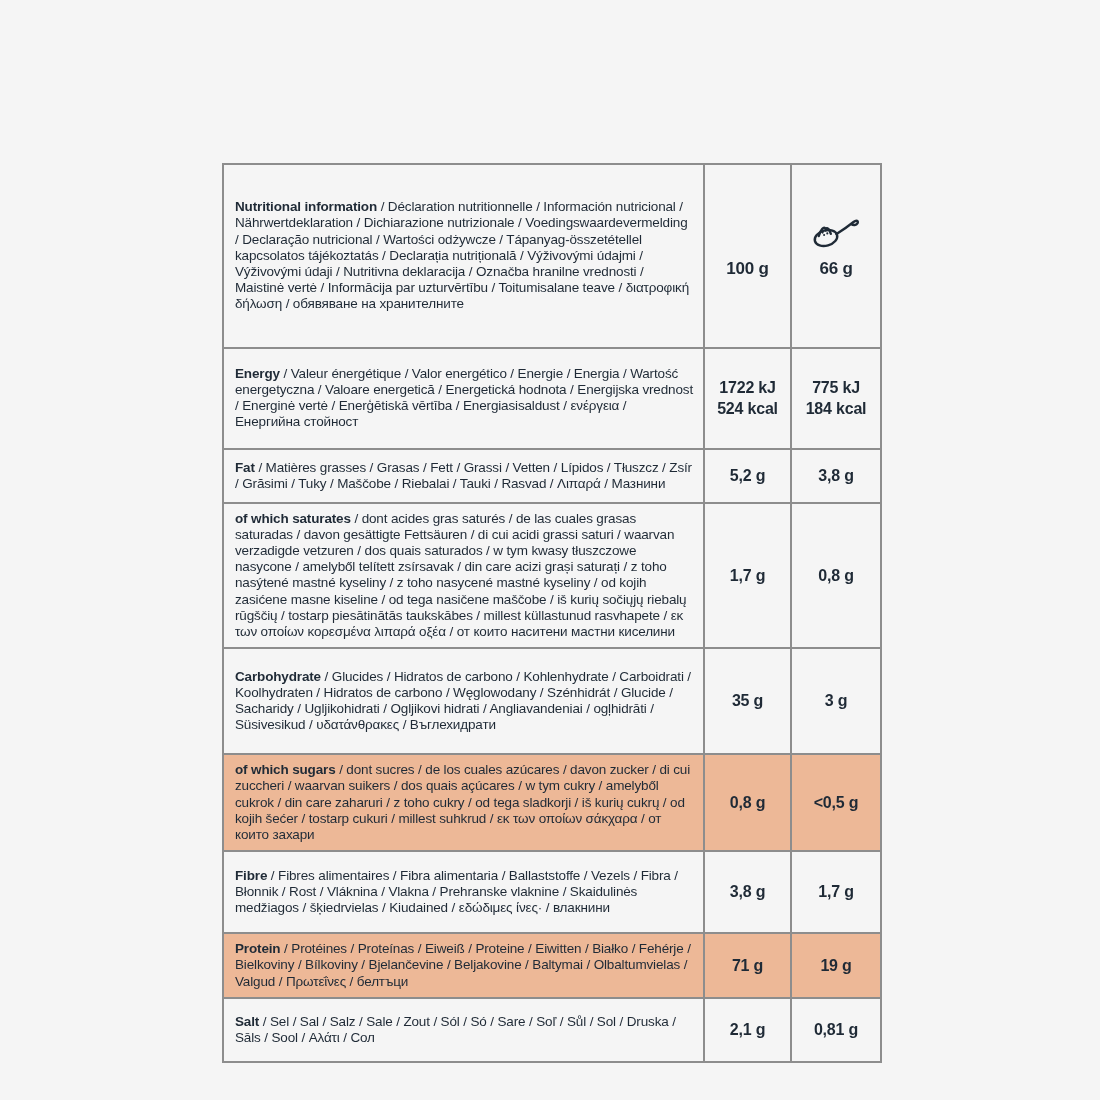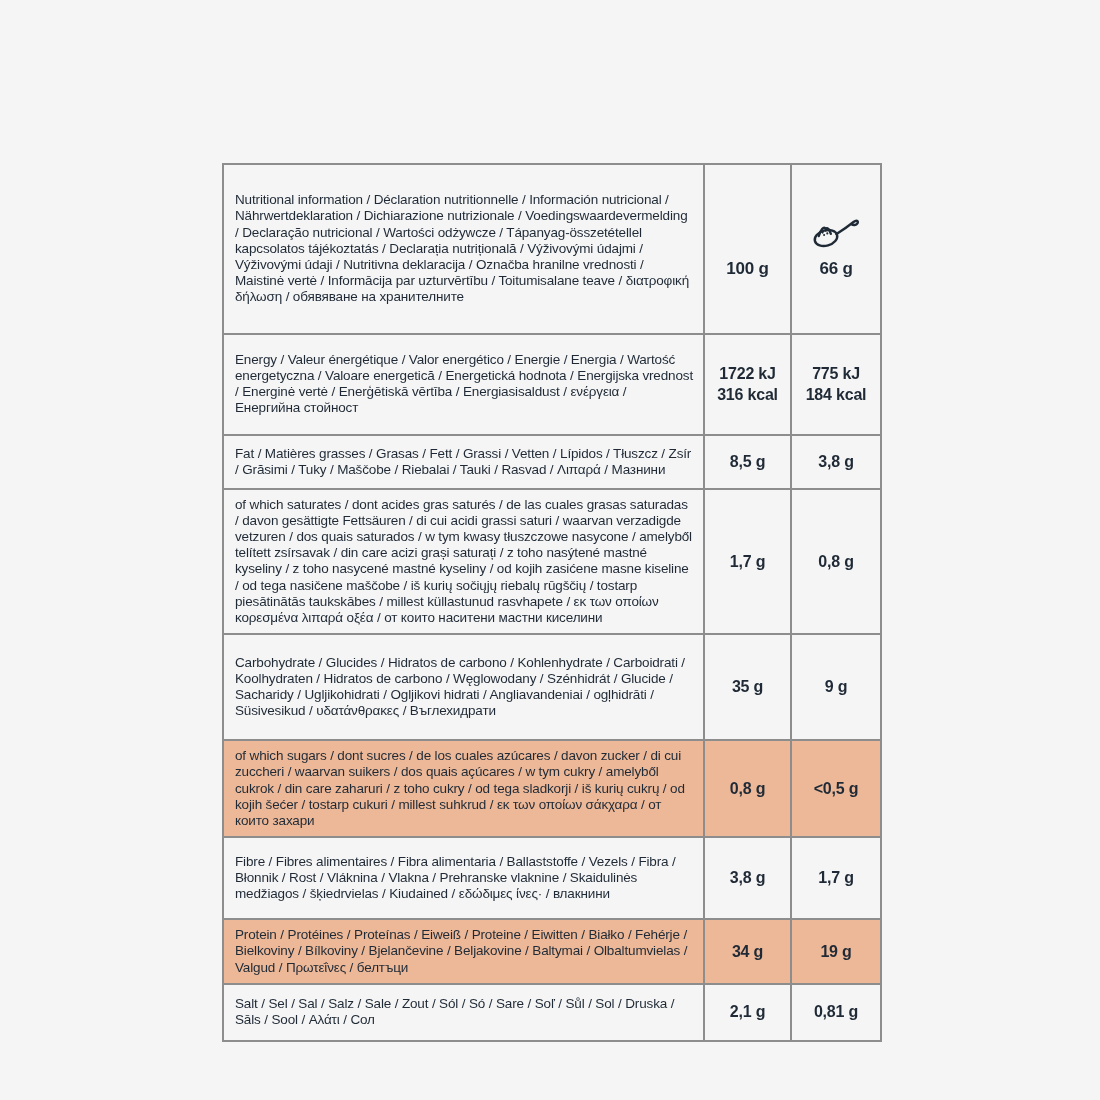--- a/index.html
+++ b/index.html
@@ -22,46 +22,46 @@
   tr.hl td { background: #edb897; }
   .label-cell {
     width: 481px;
     padding: 7px 9px 7px 11px;
     font-size: 13.5px;
     line-height: 1.2;
     letter-spacing: -0.15px;
     vertical-align: middle;
     text-align: left;
   }
-  .term { font-weight: normal; }
+  .term { font-weight: bold; }
   .value-cell {
     text-align: center;
     vertical-align: middle;
     font-weight: bold;
     font-size: 16px;
     line-height: 1.35;
     white-space: pre-line;
     letter-spacing: -0.2px;
   }
   .col-100 { width: 87px; }
   .col-45  { width: 90px; }
-  .header-qty { vertical-align: bottom; padding-bottom: 30px; text-align: center; }
+  .header-qty { vertical-align: bottom; padding-bottom: 44px; text-align: center; }
   .qty { font-size: 17px; font-weight: bold; }
   .spoon { width: 48px; height: 42px; margin: 0 auto 7px auto; }
   .spoon svg { display: block; }
   
   .r-head   { height: 138px; }
   .r-energy { height: 101px; }
   .r-fat    { height: 54px; padding-left: 6px; }
   .r-sat    { height: 143px; }
   .r-carb   { height: 106px; }
   .r-sug    { height: 78px; padding-left: 40px; }
   .r-fib    { height: 82px; }
   .r-pro    { height: 55px; }
-  .r-salt   { height: 57px; }
+  .r-salt   { height: 64px; }
 </style>
 </head>
 <body>
 
 <div class="page">
   <table class="nutrition">
     <colgroup>
         <col class="col-label">
         <col class="col-100">
         <col class="col-45">
@@ -93,47 +93,47 @@
         </div>
         <div class="qty">66 g</div>
       </td>
     </tr>
 
     <tr class="r-energy">
       <td class="label-cell">
         <span class="term">Energy</span><span> / Valeur énergétique / Valor energético / Energie / Energia / Wartość energetyczna / Valoare energetică / Energetická hodnota / Energijska vrednost / Energinė vertė / Enerģētiskā vērtība / Energiasisaldust / ενέργεια / Енергийна стойност</span>
       </td>
       <td class="value-cell col-100">1722 kJ
-316 kcal</td>
+524 kcal</td>
       <td class="value-cell col-45">775 kJ
 184 kcal</td>
     </tr>
 
     <tr class="r-fat">
       <td class="label-cell">
         <span class="term">Fat</span><span> / Matières grasses / Grasas / Fett / Grassi / Vetten / Lípidos / Tłuszcz / Zsír / Grăsimi / Tuky / Maščobe / Riebalai / Tauki / Rasvad / Λιπαρά / Мазнини</span>
       </td>
-      <td class="value-cell col-100">8,5 g</td>
+      <td class="value-cell col-100">5,2 g</td>
       <td class="value-cell col-45">3,8 g</td>
     </tr>
 
     <tr class="r-sat">
       <td class="label-cell">
         <span class="term">of which saturates</span><span> / dont acides gras saturés / de las cuales grasas saturadas / davon gesättigte Fettsäuren / di cui acidi grassi saturi / waarvan verzadigde vetzuren / dos quais saturados / w tym kwasy tłuszczowe nasycone / amelyből telített zsírsavak / din care acizi grași saturați / z toho nasýtené mastné kyseliny / z toho nasycené mastné kyseliny / od kojih zasićene masne kiseline / od tega nasičene maščobe / iš kurių sočiųjų riebalų rūgščių / tostarp piesātinātās taukskābes / millest küllastunud rasvhapete / εκ των οποίων κορεσμένα λιπαρά οξέα / от които наситени мастни киселини</span>
       </td>
       <td class="value-cell col-100">1,7 g</td>
       <td class="value-cell col-45">0,8 g</td>
     </tr>
 
     <tr class="r-carb">
       <td class="label-cell">
         <span class="term">Carbohydrate</span><span> / Glucides / Hidratos de carbono / Kohlenhydrate / Carboidrati / Koolhydraten / Hidratos de carbono / Węglowodany / Szénhidrát / Glucide / Sacharidy / Ugljikohidrati / Ogljikovi hidrati / Angliavandeniai / ogļhidrāti / Süsivesikud / υδατάνθρακες / Въглехидрати</span>
       </td>
       <td class="value-cell col-100">35 g</td>
-      <td class="value-cell col-45">9 g</td>
+      <td class="value-cell col-45">3 g</td>
     </tr>
 
     <tr class="r-sug hl">
       <td class="label-cell">
         <span class="term">of which sugars</span><span> / dont sucres / de los cuales azúcares / davon zucker / di cui zuccheri / waarvan suikers / dos quais açúcares / w tym cukry / amelyből cukrok / din care zaharuri / z toho cukry / od tega sladkorji / iš kurių cukrų / od kojih šećer / tostarp cukuri / millest suhkrud / εκ των οποίων σάκχαρα / от които захари</span>
       </td>
       <td class="value-cell col-100">0,8 g</td>
       <td class="value-cell col-45">&lt;0,5 g</td>
     </tr>
 
@@ -142,21 +142,21 @@
         <span class="term">Fibre</span><span> / Fibres alimentaires / Fibra alimentaria / Ballaststoffe / Vezels / Fibra / Błonnik / Rost / Vláknina / Vlakna / Prehranske vlaknine / Skaidulinės medžiagos / šķiedrvielas / Kiudained / εδώδιμες ίνες· / влакнини</span>
       </td>
       <td class="value-cell col-100">3,8 g</td>
       <td class="value-cell col-45">1,7 g</td>
     </tr>
 
     <tr class="r-pro hl">
       <td class="label-cell">
         <span class="term">Protein</span><span> / Protéines / Proteínas / Eiweiß / Proteine / Eiwitten / Białko / Fehérje / Bielkoviny / Bílkoviny / Bjelančevine / Beljakovine / Baltymai / Olbaltumvielas / Valgud / Πρωτεΐνες / белтъци</span>
       </td>
-      <td class="value-cell col-100">34 g</td>
+      <td class="value-cell col-100">71 g</td>
       <td class="value-cell col-45">19 g</td>
     </tr>
 
     <tr class="r-salt">
       <td class="label-cell">
         <span class="term">Salt</span><span> / Sel / Sal / Salz / Sale / Zout / Sól / Só / Sare / Soľ / Sůl / Sol / Druska / Sāls / Sool / Αλάτι / Сол</span>
       </td>
       <td class="value-cell col-100">2,1 g</td>
       <td class="value-cell col-45">0,81 g</td>
     </tr>

